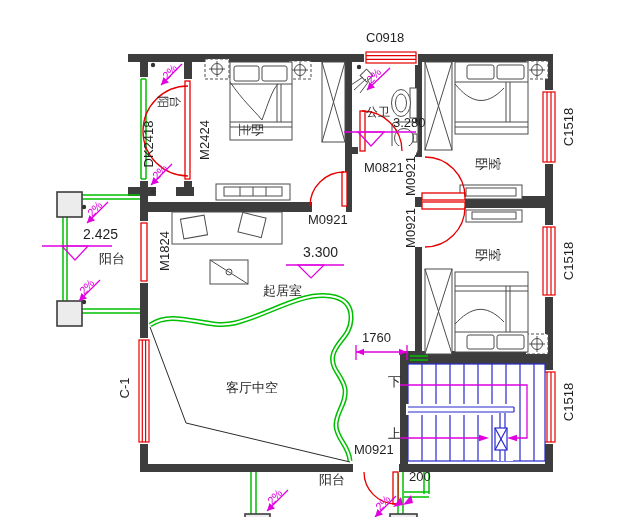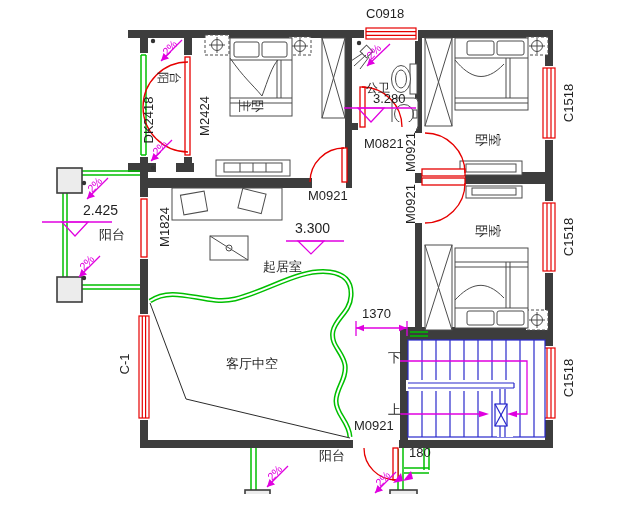--- a/index.html
+++ b/index.html
@@ -2,21 +2,21 @@
 <html style="--wall: #3d3d3d; --door: #e60000; --window: #e60000; --railing: #00bf00; --stair: #2929cc; --annotation: #e000e0; --furniture: #4d4d4d; --text: #1f1f1f; --background: #ffffff;"><head>
 <meta charset="utf-8">
 <style>
   :root{
     --wall:#3d3d3d; --door:#e60000; --window:#e60000; --railing:#00bf00;
     --stair:#2929cc; --annotation:#e000e0; --furniture:#4d4d4d;
     --text:#1f1f1f; --background:#ffffff;
   }
   html,body{margin:0;padding:0;background:#fff;}
   #plan{position:relative;width:640px;height:494px;background:var(--background);
-        font-family:"Liberation Sans",sans-serif;overflow:hidden;}
+        font-family:"Liberation Sans",sans-serif;overflow:hidden;margin-top:24px;}
   #plan svg{position:absolute;left:0;top:0;}
   .lbl{position:absolute;color:var(--text);white-space:nowrap;line-height:1;
        font-family:"Liberation Sans","DejaVu Sans",sans-serif;}
   .c{transform:translate(-50%,-50%);}
   .v{transform:translate(-50%,-50%) rotate(-90deg);}
   .slope{transform:translate(-50%,-50%) rotate(-47deg);color:var(--annotation);font-size:11px;}
   .sideways .sch{display:inline-block;transform:rotate(90deg);}.s12{font-size:12px}.s13{font-size:13px}.s14{font-size:14px}
   .gray{color:#555}
   
   .w{fill:var(--wall);stroke:none}
@@ -369,43 +369,43 @@
     <circle class="dot" cx="380" cy="500" r="2.2"></circle>
   </g>
 </svg>
 
 <div class="lbl s13" style="left:366px;top:7px">C0918</div>
 <div class="lbl s13 v" style="left:148px;top:120px">DK2418</div>
 <div class="lbl s12 c sideways" style="left:169px;top:78px"><span class="sch">阳</span><span class="sch">台</span></div>
 <div class="lbl s13 v" style="left:204px;top:116px">M2424</div>
 <div class="lbl s13 c sideways" style="left:251px;top:106px"><span class="sch">主</span><span class="sch">卧</span></div>
 <div class="lbl s12" style="left:366px;top:82px">公卫</div>
-<div class="lbl s13" style="left:373px;top:92px">3.280</div>
+<div class="lbl s13" style="left:393px;top:92px">3.280</div>
 <div class="lbl s13" style="left:364px;top:137px">M0821</div>
 <div class="lbl s13 v" style="left:410px;top:152px">M0921</div>
 <div class="lbl s13 v" style="left:410px;top:204px">M0921</div>
 <div class="lbl s13" style="left:308px;top:189px">M0921</div>
 <div class="lbl s13 c sideways" style="left:488px;top:140px"><span class="sch">卧</span><span class="sch">室</span></div>
 <div class="lbl s13 c sideways" style="left:488px;top:231px"><span class="sch">卧</span><span class="sch">室</span></div>
 <div class="lbl s13 v" style="left:568px;top:103px">C1518</div>
 <div class="lbl s13 v" style="left:568px;top:237px">C1518</div>
 <div class="lbl s13 v" style="left:568px;top:378px">C1518</div>
 <div class="lbl s14" style="left:83px;top:203px">2.425</div>
 <div class="lbl s13" style="left:99px;top:228px">阳台</div>
 <div class="lbl s13 v" style="left:164px;top:227px">M1824</div>
-<div class="lbl s14" style="left:295px;top:221px">3.300</div>
+<div class="lbl s14" style="left:303px;top:221px">3.300</div>
 <div class="lbl s13" style="left:263px;top:260px">起居室</div>
 <div class="lbl s13 v" style="left:124px;top:364px">C-1</div>
 <div class="lbl s13" style="left:226px;top:357px">客厅中空</div>
-<div class="lbl s13" style="left:362px;top:307px">1370</div>
+<div class="lbl s13" style="left:362px;top:307px">1760</div>
 <div class="lbl s13" style="left:388px;top:351px">下</div>
 <div class="lbl s13" style="left:388px;top:403px">上</div>
 <div class="lbl s13" style="left:354px;top:419px">M0921</div>
 <div class="lbl s13" style="left:319px;top:449px">阳台</div>
-<div class="lbl s13" style="left:409px;top:446px">180</div>
+<div class="lbl s13" style="left:409px;top:446px">200</div>
 <div class="lbl s12 gray" style="left:26px;top:496px">∨</div>
 <div class="lbl slope" style="left:170px;top:48px">2%</div>
 <div class="lbl slope" style="left:160px;top:148px">2%</div>
 <div class="lbl slope" style="left:95px;top:185px">2%</div>
 <div class="lbl slope" style="left:87px;top:263px">2%</div>
 <div class="lbl slope" style="left:374px;top:52px">2%</div>
 <div class="lbl slope" style="left:275px;top:473px">2%</div>
 <div class="lbl slope" style="left:383px;top:479px">2%</div>
 </div>
 

